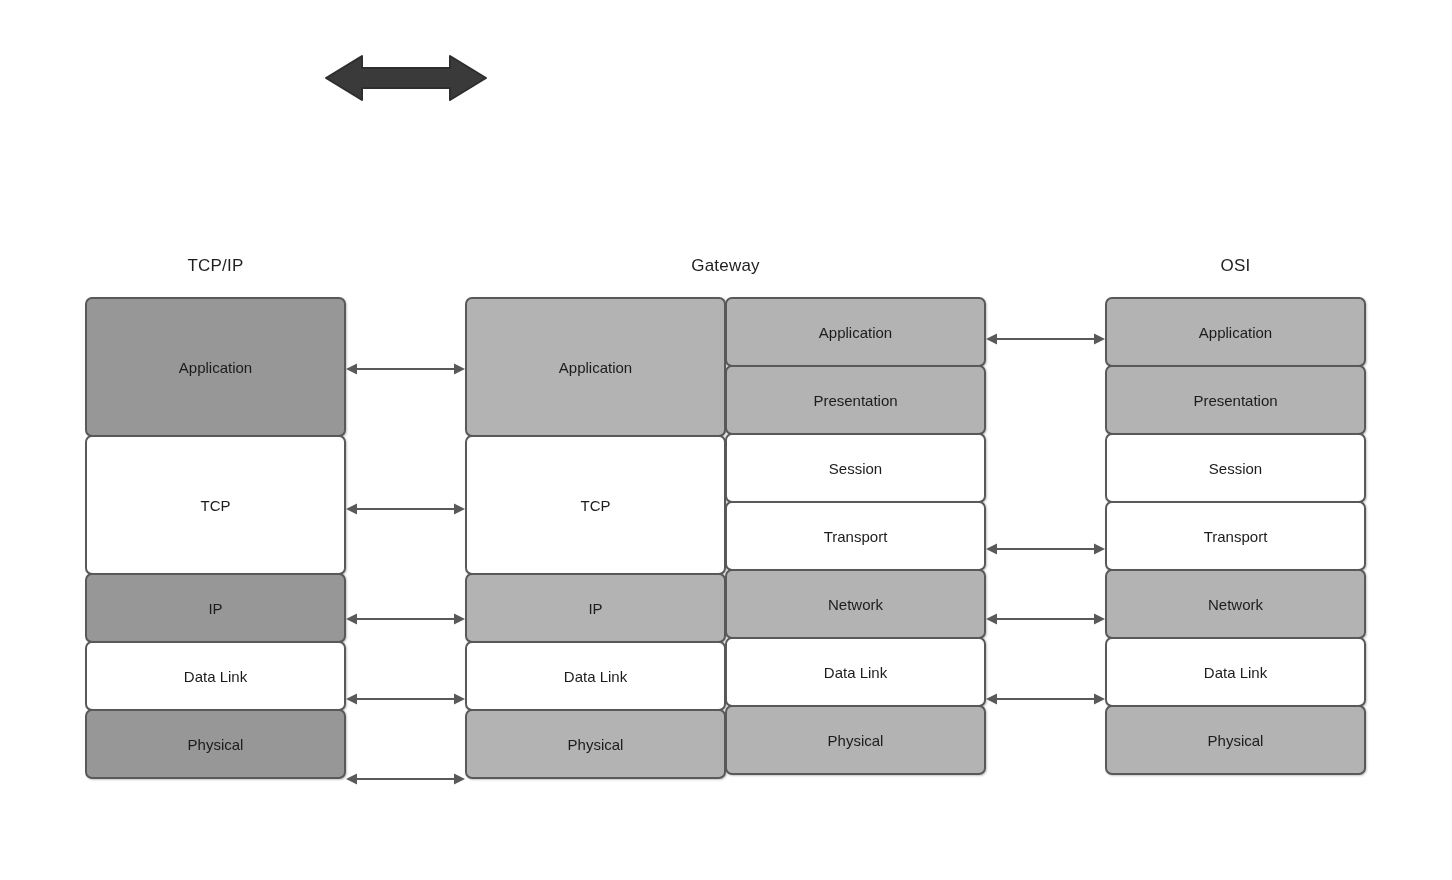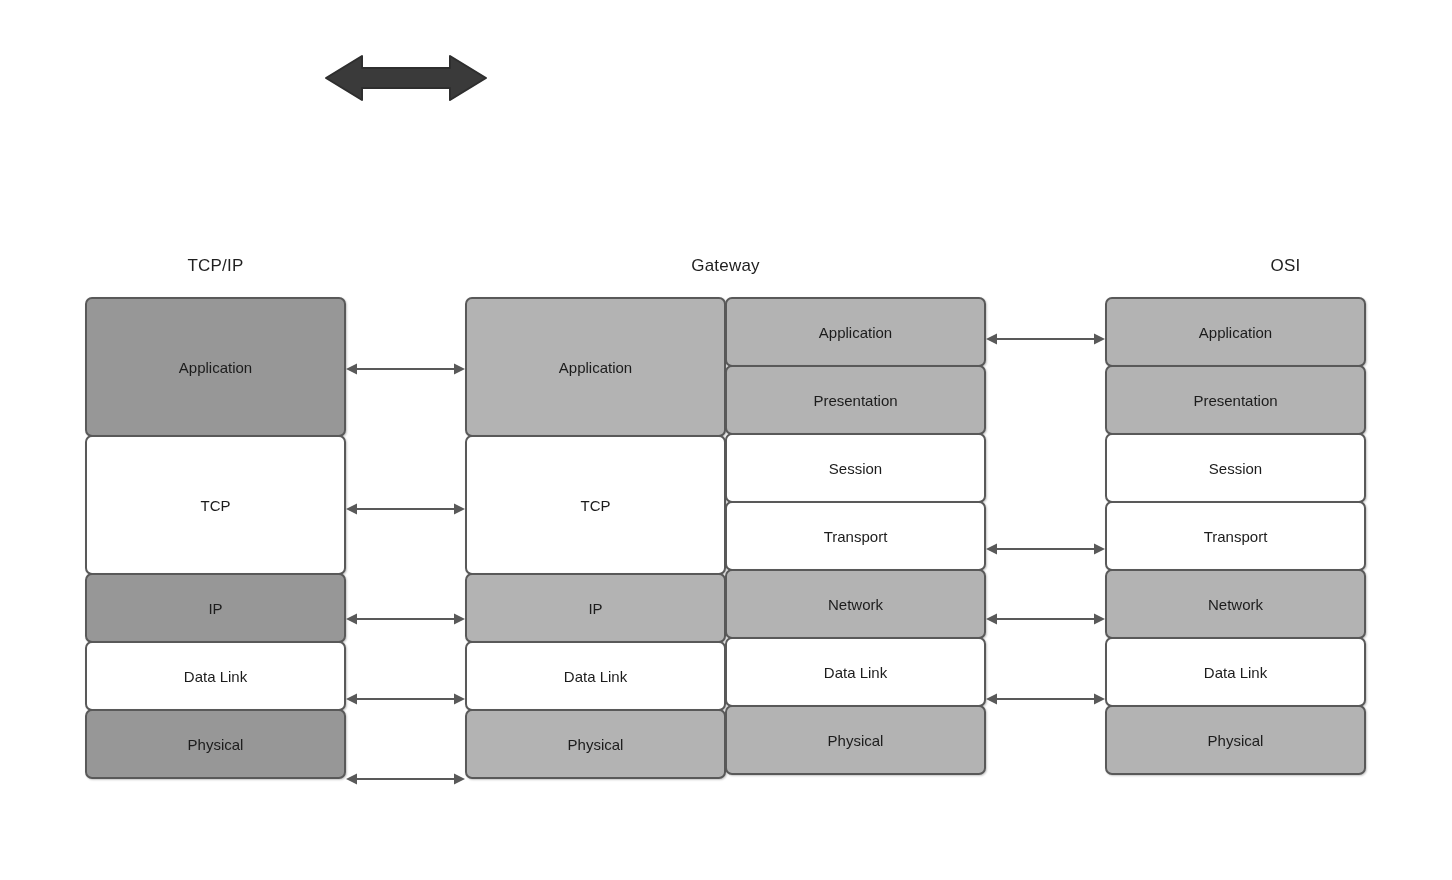--- a/index.html
+++ b/index.html
@@ -35,21 +35,21 @@
   .col-title {
     position: absolute;
     text-align: center;
     font-size: 17px;
     color: #1f1f1f;
     letter-spacing: 0.2px;
     white-space: nowrap;
   }
   #title-tcpip { left: 85px;  top: 256px; width: 261px; }
   #title-gw    { left: 465px; top: 256px; width: 521px; }
-  #title-osi   { left: 1155px;top: 256px; width: 261px; }
+  #title-osi   { left: 1105px;top: 256px; width: 261px; }
 
   
   .stack {
     position: absolute;
     top: 297px;
   }
   #stack-tcpip { left: 85px;   width: 261px; }
   #stack-gw-l  { left: 465px;  width: 261px; }
   #stack-gw-r  { left: 725px;  width: 261px; }
   #stack-osi   { left: 1105px; width: 261px; }

